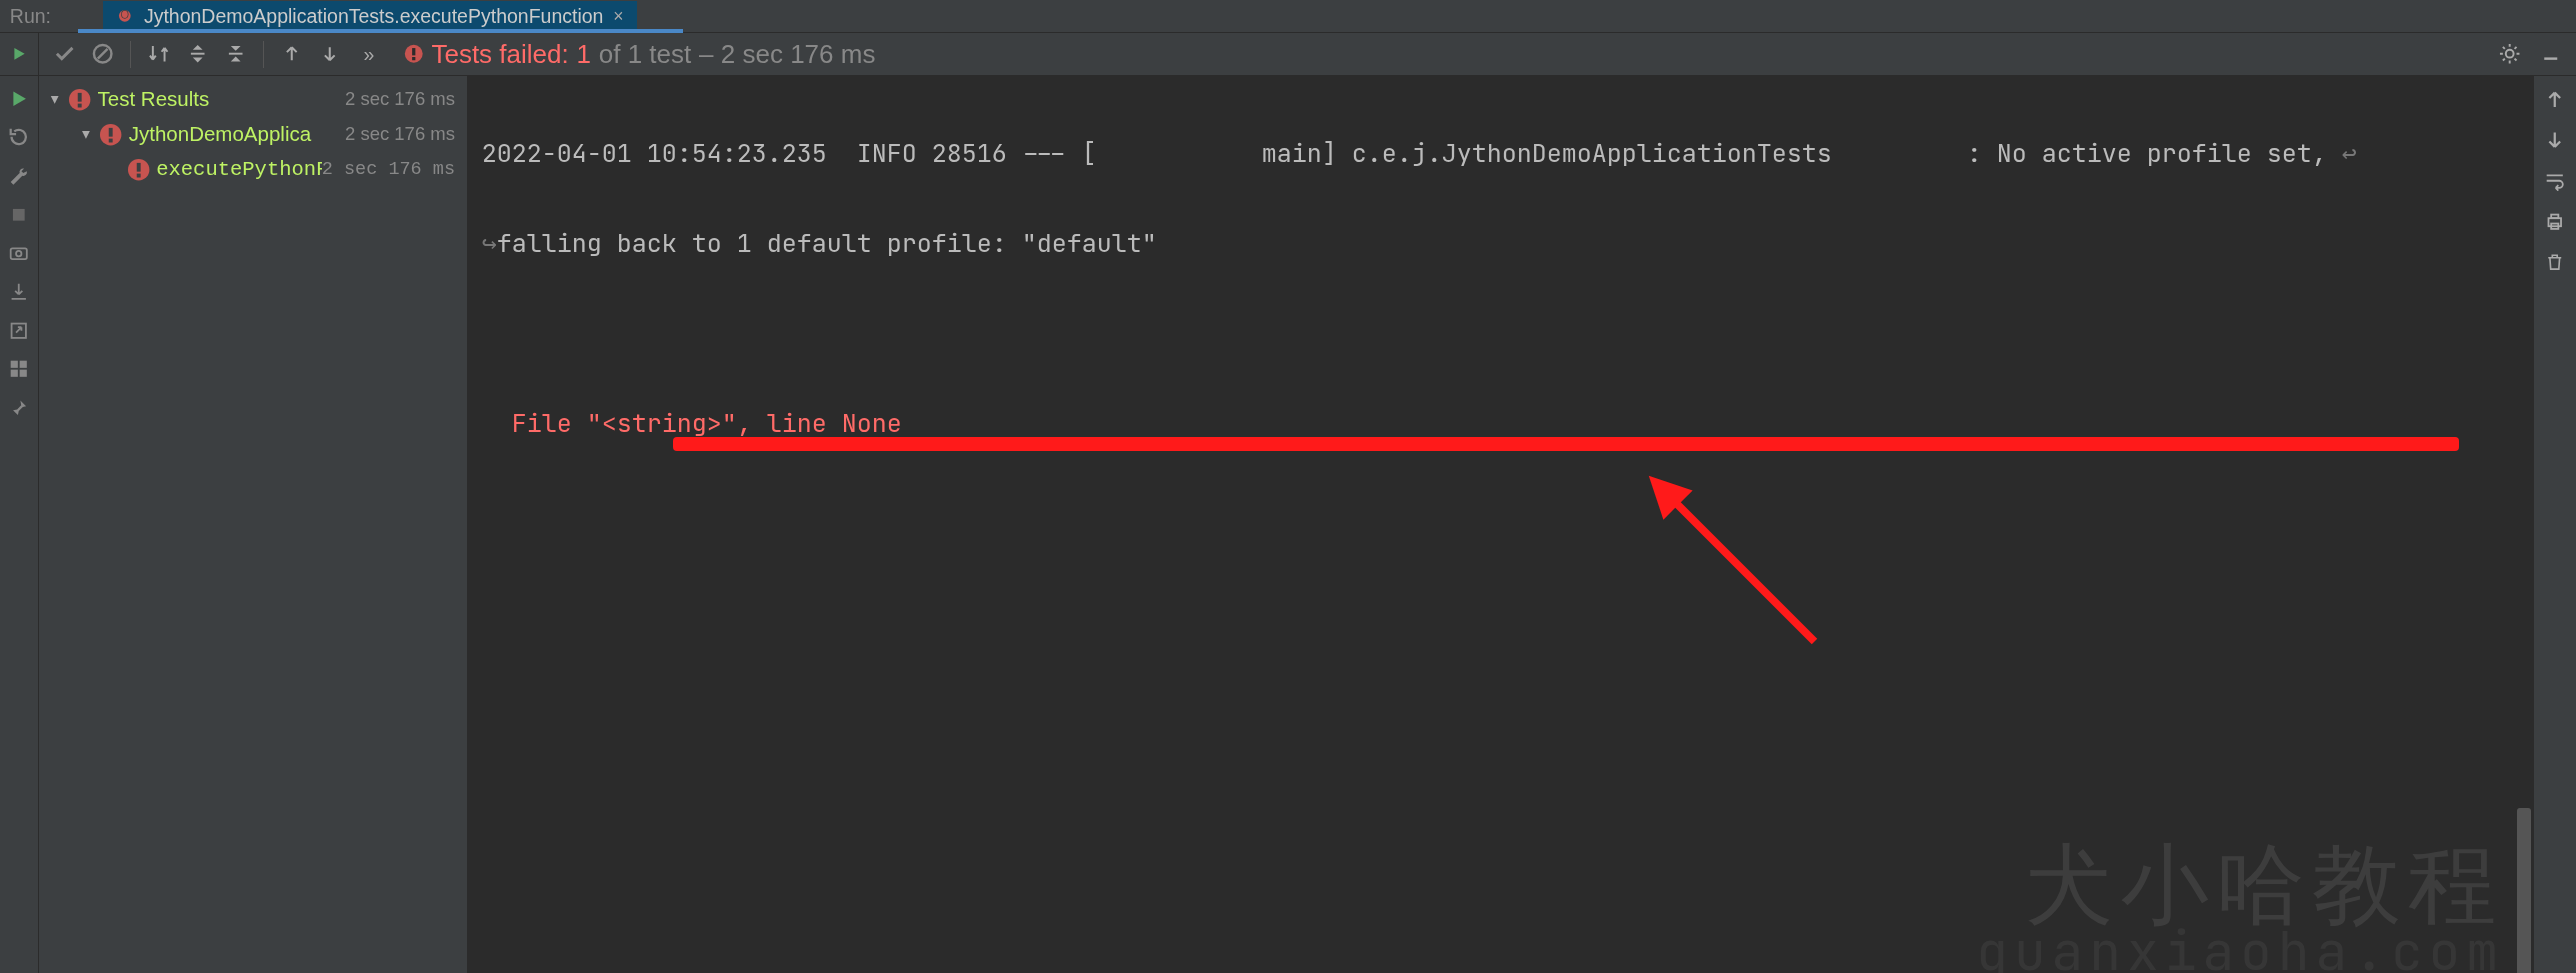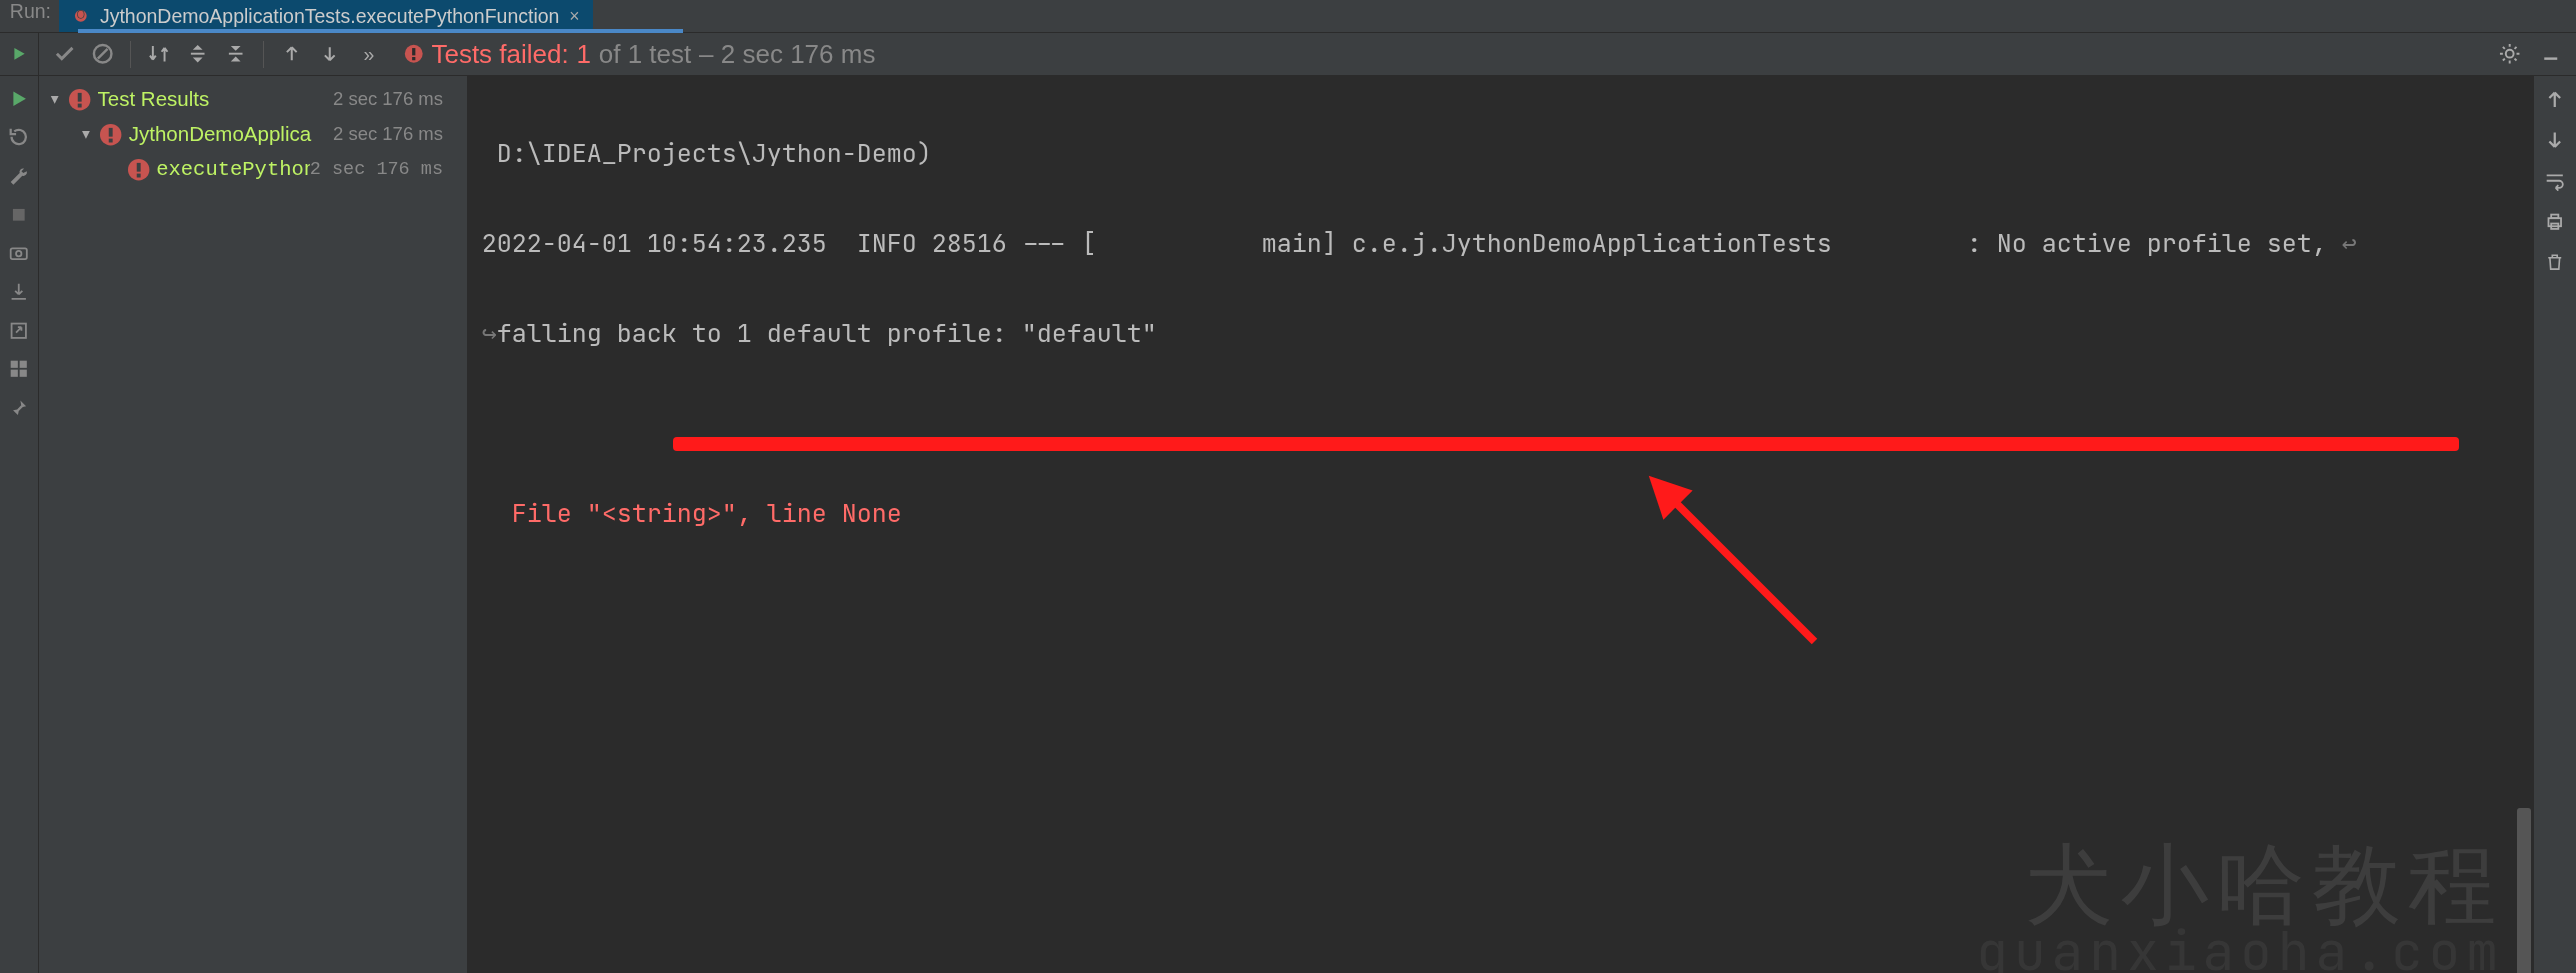--- a/index.html
+++ b/index.html
@@ -1,19 +1,19 @@
 <!DOCTYPE html>
 <html><head>
 <meta charset="utf-8">
 <style>
   * { margin:0; padding:0; box-sizing:border-box; }
   html,body { width:2576px; height:974px; background:#2b2b2b; font-family:"Segoe UI",Arial,sans-serif; color:#bbb; overflow:hidden; }
   .root { display:flex; flex-direction:column; width:100%; height:100%; }
   
-  .tabrow { height:33px; background:#3c3f41; display:flex; border-bottom:1px solid #2b2b2b; padding-left:9.8px; font-size:19.5px; color:#888; }
+  .tabrow { height:33px; background:#3c3f41; display:flex; align-items:center; border-bottom:1px solid #2b2b2b; padding-left:9.8px; font-size:19.5px; color:#888;gap:44px; }
   .tabrow .label { color:#888; }
   .tab { display:flex; align-items:center; gap:9.8px; background:#0c4a6e; padding:3.9px 13.7px; border-radius:0; margin-left:7.8px; }
   .tab .bug { width:17.6px; height:17.6px; }
   .tab .title { color:#ccc; }
   .tab .close { color:#aaa; cursor:pointer; font-size:17.6px; }
   .tab-underline { position:absolute; height:3.9px; background:#4a88c7; }
   
   .toolrow { height:43px; background:#3c3f41; display:flex; align-items:stretch; border-bottom:1px solid #2b2b2b; }
   .toolrow .leftbtn { width:39px; display:flex; align-items:center; justify-content:center; border-right:1px solid #2b2b2b; }
   .tool-icons { display:flex; align-items:center; gap:7.8px; padding:0 9.8px; }
@@ -29,21 +29,21 @@
   .body { flex:1; display:flex; min-height:0; }
   
   .leftgutter { width:39px; background:#3c3f41; display:flex; flex-direction:column; align-items:center; gap:13.7px; padding-top:9.8px; border-right:1px solid #2b2b2b; }
   .leftgutter .btn { width:25px; height:25px; display:flex; align-items:center; justify-content:center; cursor:pointer; }
   
   .tree { width:429px; background:#3c3f41; border-right:1px solid #2b2b2b; font-size:20.5px; padding-top:5.9px; }
   .tree-row { display:flex; align-items:center; height:35px; padding-left:7.8px; position:relative; }
   .tree-row .chevron { width:15.6px; text-align:center; color:#aaa; font-size:15.6px; }
   .tree-row .icon { width:23.4px; height:23.4px; margin:0 5.9px; flex-shrink:0; }
   .tree-row .name { color:#bef264; white-space:nowrap; overflow:hidden; text-overflow:clip; flex:1; }
-  .tree-row .time { color:#888; font-size:18.5px; padding-right:24px; white-space:nowrap; }
+  .tree-row .time { color:#888; font-size:18.5px; padding-right:12px; white-space:nowrap; }
   .indent-1 { padding-left:39px; }
   .indent-2 { padding-left:82px;font-family:Liberation Mono, monospace; }
   
   .console-wrap { flex:1; display:flex; min-width:0; }
   .console { flex:1; background:#2b2b2b; font-family:"JetBrains Mono","Consolas",monospace; font-size:25px; line-height:45px; color:#bbb; padding:9.8px 0 0 13.7px; white-space:pre; overflow:hidden; position:relative; }
   .console .line { height:45px; }
   .console .red-text { color:#ff6b68; }
   .console .link { color:#589df6; text-decoration:underline; cursor:pointer; }
   .console .wrap-arrow { color:#777; }
   
@@ -246,21 +246,20 @@
               <rect x="10" y="16" width="4" height="4" fill="#3c3f41"></rect>
             </svg>
           </span>
         <span class="name">executePythonFu</span>
         <span class="time">2 sec 176 ms</span>
       </div>
     </div>
 
     <div class="console-wrap">
       <div class="console">
-<div class="line"><span> D:\IDEA_Projects\Jython-Demo)</span></div>
 <div class="line"><span>2022-04-01 10:54:23.235  INFO 28516 --- [           main] c.e.j.JythonDemoApplicationTests         : No active profile set, </span><span class="wrap-arrow">↩</span></div>
 <div class="line"><span class="wrap-arrow">↪</span><span>falling back to 1 default profile: "default"</span></div>
 <div class="line"><span></span></div>
 <div class="line red-text"><span>  File "&lt;string&gt;", line None</span></div>
 <div class="line"><span></span></div>
 
 
 
 
 

